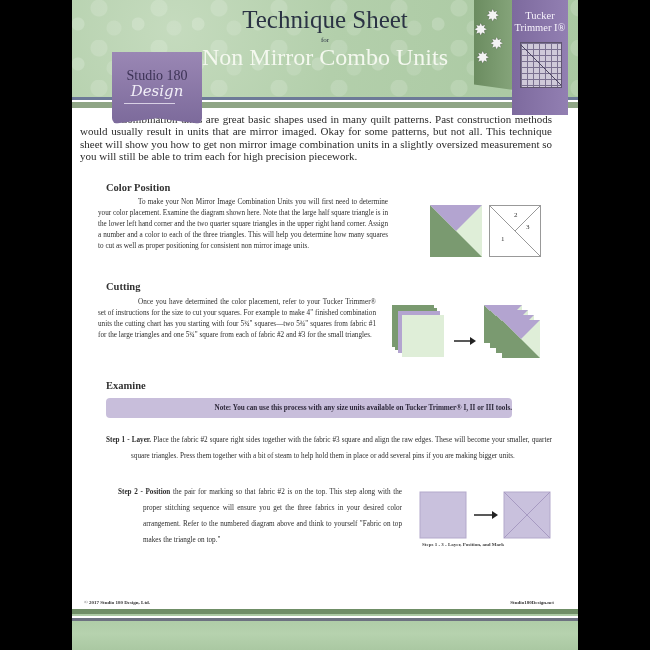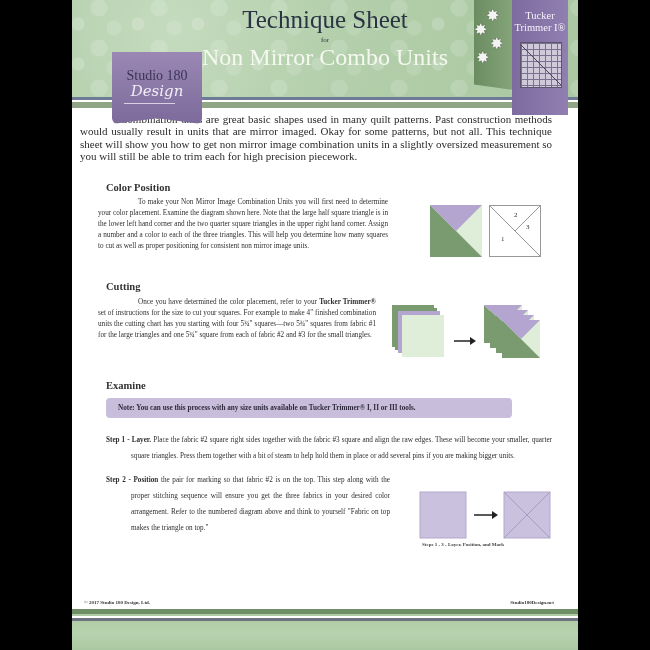--- a/index.html
+++ b/index.html
@@ -33,23 +33,23 @@
     .pr-ruler { position: absolute; left: 8px; top: 42px; width: 40px; height: 44px;
       background-color: #cfc9d9; border: 1px solid #5e546e;
       background-image: linear-gradient(#7a7090 1px, transparent 1px), linear-gradient(90deg, #7a7090 1px, transparent 1px);
       background-size: 6px 6px; }
     .pr-ruler::after { content: ""; position: absolute; left: 0; top: 0; width: 100%; height: 100%;
       background: linear-gradient(45deg, transparent 49%, #4b4460 50%, transparent 51%); }
     .body-text { position: absolute; left: 8px; width: 472px; font-size: 11px; line-height: 12.4px; color: #2a2a2a; text-align: justify; }
     .indent { text-indent: 40px; }
     h2 { position: absolute; left: 34px; margin: 0; font-size: 10.5px; font-weight: bold; color: #333; }
     .col-text { position: absolute; left: 26px; width: 278px; font-size: 7.2px; line-height: 10.9px; color: #2e2e2e; text-align: justify; filter: blur(0.25px); }
-    .col-text b { font-weight: bold; }
+    .col-text b { font-weight: normal; }
     .note { position: absolute; left: 34px; top: 398px; width: 406px; height: 20px; background: #c8bedb; border-radius: 4px;
-      font-size: 7.2px; line-height: 20px; color: #2f2a3c; padding-left: 12px; box-sizing: border-box; font-weight: bold; }
+      font-size: 7.2px; line-height: 20px; color: #2f2a3c; padding-left: 12px; box-sizing: border-box; font-weight: bold; text-align: right; }
     .step { position: absolute; left: 34px; font-size: 7.2px; line-height: 16px; color: #2e2e2e; text-align: justify; padding-left: 25px; text-indent: -25px; box-sizing: border-box; }
     .step b { font-weight: bold; }
     .footer-left { position: absolute; left: 12px; top: 600px; font-size: 5px; font-weight: bold; color: #333; }
     .footer-right { position: absolute; right: 24px; top: 600px; font-size: 5px; font-weight: bold; color: #333; }
     .footer-bar { position: absolute; left: 0; top: 609px; width: 506px; height: 41px;
       background: linear-gradient(180deg, #a9c8a1 0%, #b6d2ae 60%, #aac8a2 100%); }
     .footer-bar .fl1 { position: absolute; left: 0; top: 0; width: 100%; height: 5px; background: #6f8e66; }
     .footer-bar .fl2 { position: absolute; left: 0; top: 7px; width: 100%; height: 2px; background: #fff; }
     .footer-bar .fl3 { position: absolute; left: 0; top: 9px; width: 100%; height: 3px; background: #6d7280; }
     .diagram { position: absolute; }
@@ -140,21 +140,21 @@
         <polygon points="112,17 150,17 131,36" fill="#b3a4d0"></polygon>
       </g>
     </svg>
   </div>
 
   <h2 style="top:380px;">Examine</h2>
   <div class="note">Note: You can use this process with any size units available on Tucker Trimmer® I, II or III tools.</div>
 
   <p class="step" style="top:432px;width:446px;margin:0;"><b>Step 1 - Layer.</b><span> Place the fabric #2 square right sides together with the fabric #3 square and align the raw edges. These will become your smaller, quarter square triangles. Press them together with a bit of steam to help hold them in place or add several pins if you are making bigger units.</span></p>
 
-  <p class="step" style="top:472px;width:284px;margin:0;"><b>Step 2 - Position</b><span> the pair for marking so that fabric #2 is on the top. This step along with the proper stitching sequence will ensure you get the three fabrics in your desired color arrangement. Refer to the numbered diagram above and think to yourself "Fabric on top makes the triangle on top."</span></p>
+  <p class="step" style="top:472px;width:284px;margin:12px;"><b>Step 2 - Position</b><span> the pair for marking so that fabric #2 is on the top. This step along with the proper stitching sequence will ensure you get the three fabrics in your desired color arrangement. Refer to the numbered diagram above and think to yourself "Fabric on top makes the triangle on top."</span></p>
 
 
   <div class="diagram" style="left:346px;top:490px;">
     <svg width="136" height="50" viewBox="0 0 136 50">
       <rect x="2" y="2" width="46" height="46" fill="#c9c1dd" stroke="#b3a9cb" stroke-width="1"></rect>
       <line x1="56" y1="25" x2="74" y2="25" stroke="#222" stroke-width="1.5"></line>
       <polygon points="74,21 80,25 74,29" fill="#222"></polygon>
       <rect x="86" y="2" width="46" height="46" fill="#c9c1dd" stroke="#b3a9cb" stroke-width="1"></rect>
       <line x1="86" y1="2" x2="132" y2="48" stroke="#a79ac2" stroke-width="1"></line>
       <line x1="132" y1="2" x2="86" y2="48" stroke="#a79ac2" stroke-width="1"></line>

